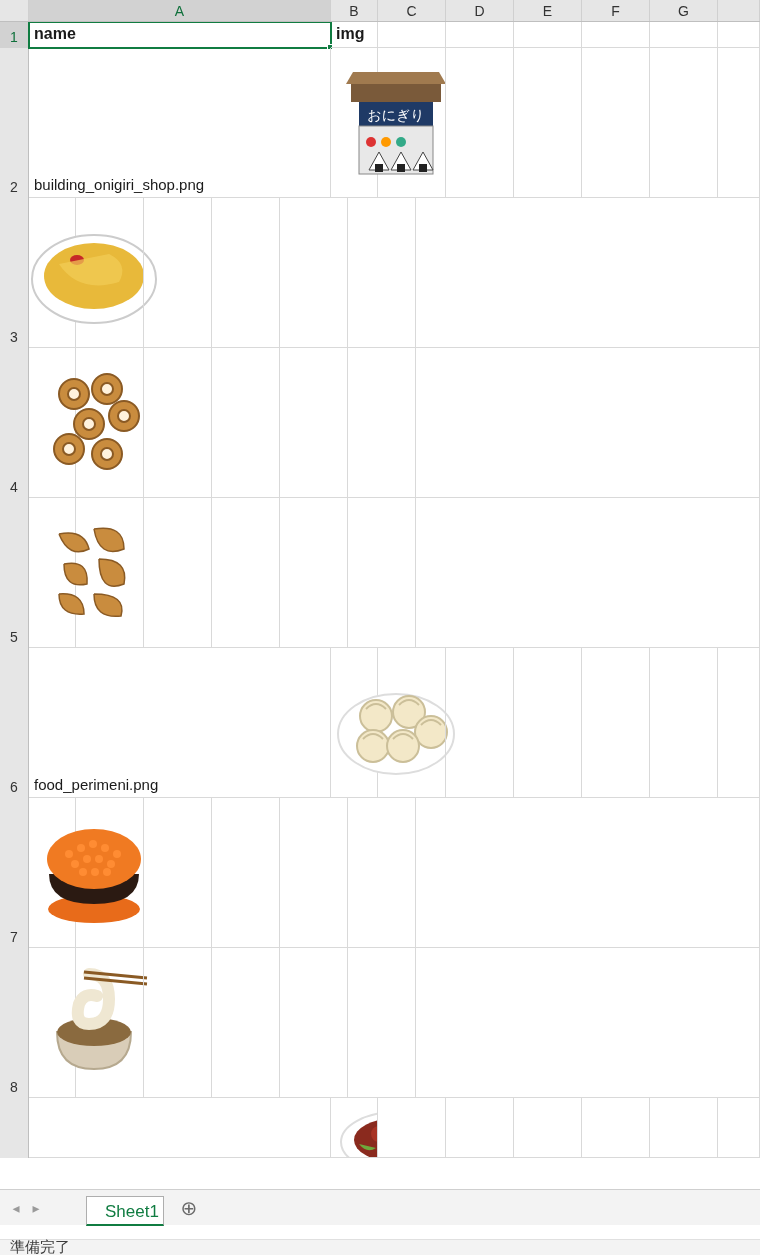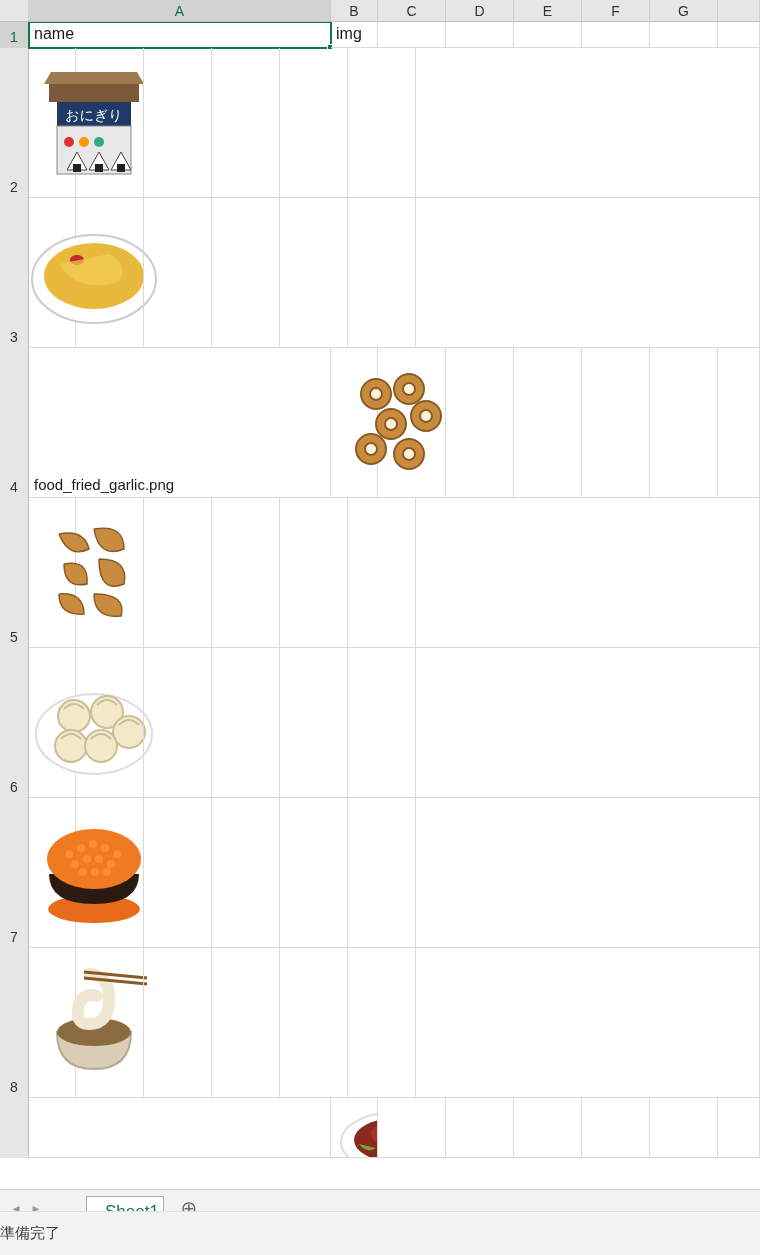--- a/index.html
+++ b/index.html
@@ -49,21 +49,21 @@
   .cell.imgcell { align-items:center; justify-content:center; padding:0;}
   .w-rh { width:29px; }
   .w-A { width:302px; }
   .w-B { width:47px; }
   .w-C { width:68px; }
   .w-D { width:68px; }
   .w-E { width:68px; }
   .w-F { width:68px; }
   .w-G { width:68px; }
   .w-rest { flex:1; }
-  .headerrow .cell { font-weight:400; font-size:16px;}
+  .headerrow .cell { font-weight:700; font-size:16px;}
   .selected {
     outline:2px solid #107c41;
     outline-offset:-1px;
     background:#ffffff;
   }
   .fillhandle {
     position:absolute; right:-3px; bottom:-3px; width:6px; height:6px;
     background:#107c41; border:1px solid #fff;
   }
   .ch.active { background:#d2d2d2; color:#0f703b;}
@@ -86,23 +86,23 @@
     color:#107c41; font-size:17px;
     display:flex; align-items:center;
   }
   .addsheet {
     width:30px; height:30px; margin-left:10px;
     display:flex; align-items:center; justify-content:center;
     color:#6a6a6a; font-size:20px;
     border:1px solid transparent;
   }
   .statusbar {
-    position:absolute; left:0; right:0; bottom:0; height:44px;
+    position:absolute; left:0; right:0; bottom:0; height:16px;
     background:#f3f3f3; border-top:1px solid #e0e0e0;
-    display:flex; align-items:center; 
+    display:flex; align-items:center; padding-left:10px;
     font-size:15px; color:#3c3c3c;
   }
   
   .illus { width:130px; height:130px; display:flex; align-items:center; justify-content:center;}
   svg { display:block; }
 </style>
 </head>
 <body>
 
 <div class="colheaders">
@@ -132,20 +132,23 @@
     <div class="cell w-D"></div>
     <div class="cell w-E"></div>
     <div class="cell w-F"></div>
     <div class="cell w-G"></div>
     <div class="cell w-rest"></div>
   </div>
 
   <div id="datarows">
       <div class="row" style="height: 150px;">
         <div class="rowheader">2</div>
+        <div class="cell w-A">
+          <span>building_onigiri_shop.png</span>
+        </div>
         <div class="cell w-B imgcell" style="overflow:visible">
           <div class="illus" style="position:absolute;left:0;top:6px">
             <svg width="130" height="130" viewBox="0 0 130 130">
               <use href="#il-onigiri-shop"></use>
             </svg>
           </div>
         </div>
         <div class="cell w-C"></div>
         <div class="cell w-D"></div>
         <div class="cell w-E"></div>
@@ -164,55 +167,55 @@
         </div>
         <div class="cell w-C"></div>
         <div class="cell w-D"></div>
         <div class="cell w-E"></div>
         <div class="cell w-F"></div>
         <div class="cell w-G"></div>
         <div class="cell w-rest"></div>
       </div>
       <div class="row" style="height: 150px;">
         <div class="rowheader">4</div>
+        <div class="cell w-B imgcell" style="overflow:visible">
+          <div class="illus" style="position:absolute;left:0;top:6px">
+            <svg width="130" height="130" viewBox="0 0 130 130">
+              <use href="#il-fried-garlic"></use>
+            </svg>
+          </div>
+        </div>
+        <div class="cell w-C"></div>
+        <div class="cell w-D"></div>
+        <div class="cell w-E"></div>
+        <div class="cell w-F"></div>
+        <div class="cell w-G"></div>
+        <div class="cell w-rest"></div>
+      </div>
+      <div class="row" style="height: 150px;">
+        <div class="rowheader">5</div>
+        <div class="cell w-B imgcell" style="overflow:visible">
+          <div class="illus" style="position:absolute;left:0;top:6px">
+            <svg width="130" height="130" viewBox="0 0 130 130">
+              <use href="#il-fried-onion"></use>
+            </svg>
+          </div>
+        </div>
+        <div class="cell w-C"></div>
+        <div class="cell w-D"></div>
+        <div class="cell w-E"></div>
+        <div class="cell w-F"></div>
+        <div class="cell w-G"></div>
+        <div class="cell w-rest"></div>
+      </div>
+      <div class="row" style="height: 150px;">
+        <div class="rowheader">6</div>
         <div class="cell w-A">
-          <span>food_fried_garlic.png</span>
-        </div>
-        <div class="cell w-B imgcell" style="overflow:visible">
-          <div class="illus" style="position:absolute;left:0;top:6px">
-            <svg width="130" height="130" viewBox="0 0 130 130">
-              <use href="#il-fried-garlic"></use>
-            </svg>
-          </div>
-        </div>
-        <div class="cell w-C"></div>
-        <div class="cell w-D"></div>
-        <div class="cell w-E"></div>
-        <div class="cell w-F"></div>
-        <div class="cell w-G"></div>
-        <div class="cell w-rest"></div>
-      </div>
-      <div class="row" style="height: 150px;">
-        <div class="rowheader">5</div>
-        <div class="cell w-B imgcell" style="overflow:visible">
-          <div class="illus" style="position:absolute;left:0;top:6px">
-            <svg width="130" height="130" viewBox="0 0 130 130">
-              <use href="#il-fried-onion"></use>
-            </svg>
-          </div>
-        </div>
-        <div class="cell w-C"></div>
-        <div class="cell w-D"></div>
-        <div class="cell w-E"></div>
-        <div class="cell w-F"></div>
-        <div class="cell w-G"></div>
-        <div class="cell w-rest"></div>
-      </div>
-      <div class="row" style="height: 150px;">
-        <div class="rowheader">6</div>
+          <span>food_perimeni.png</span>
+        </div>
         <div class="cell w-B imgcell" style="overflow:visible">
           <div class="illus" style="position:absolute;left:0;top:6px">
             <svg width="130" height="130" viewBox="0 0 130 130">
               <use href="#il-perimeni"></use>
             </svg>
           </div>
         </div>
         <div class="cell w-C"></div>
         <div class="cell w-D"></div>
         <div class="cell w-E"></div>

